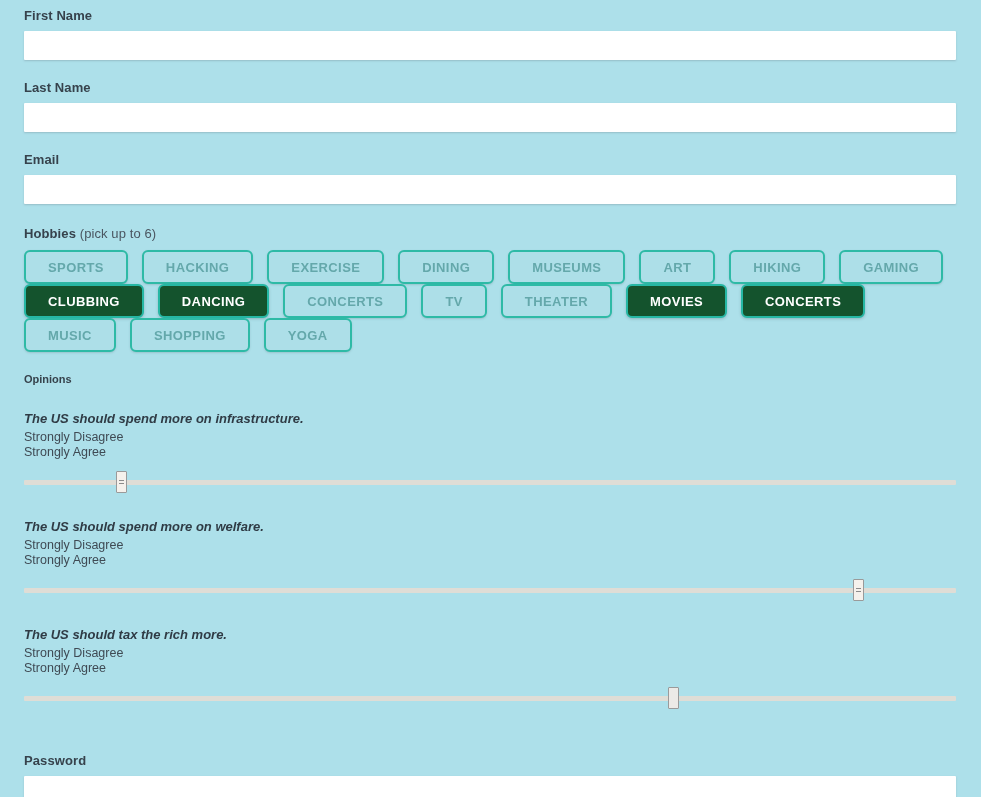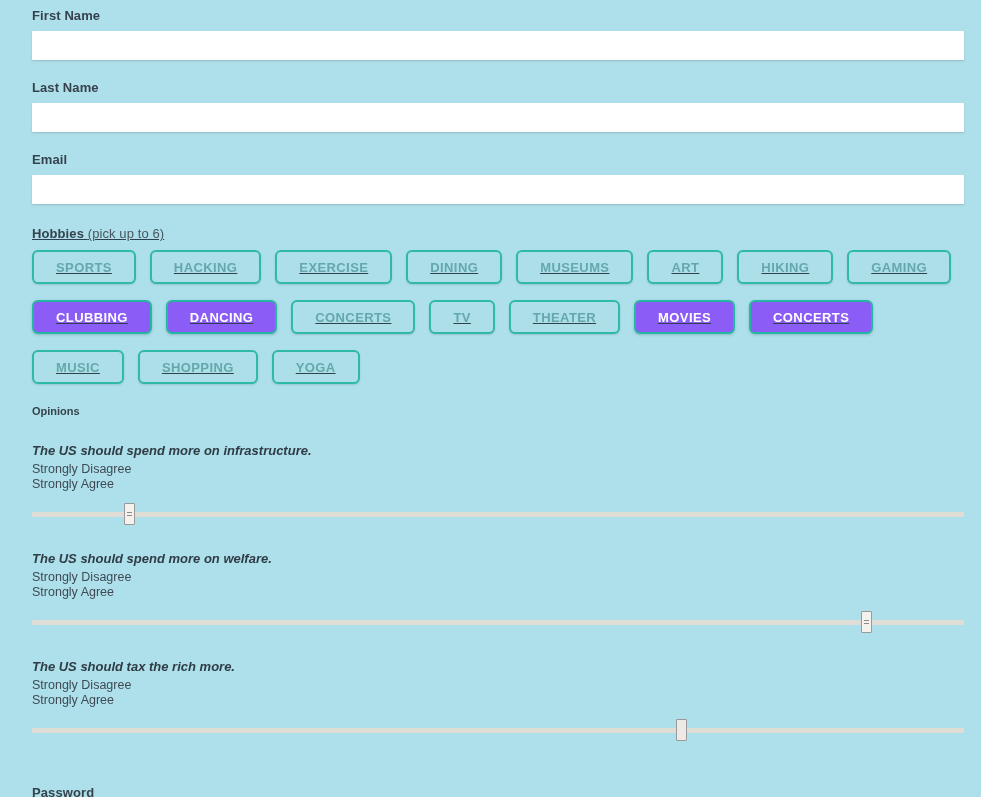--- a/index.html
+++ b/index.html
@@ -12,21 +12,21 @@
     background: #ade0ea;
     font-family: "Liberation Sans", sans-serif;
     color: #2f4050;
     overflow: hidden;
   }
   .page {
     position: relative;
     width: 981px;
     height: 797px;
     box-sizing: border-box;
-    padding: 0 32px;
+    padding: 0 24px;
     background: #ade0ea;
   }
 
   
   .field-label {
     font-size: 13px;
     font-weight: bold;
     color: #36424c;
     letter-spacing: .1px;
     line-height: 15px;
@@ -56,21 +56,21 @@
 
   .block { margin: 0; }
   .block-first { padding-top: 8px; }
   .block-gap { margin-top: 20px; }
 
   
   .chips {
     margin-top: 9px;
     display: flex;
     flex-wrap: wrap;
-    gap: 16px 14px;
+    gap: 0 14px;
     width: 934px;
   }
   .chip {
     height: 34px;
     min-width: 0;
     box-sizing: border-box;
     padding: 0 22px;
     display: inline-flex;
     align-items: center;
     justify-content: center;
@@ -79,21 +79,21 @@
     font-weight: bold;
     letter-spacing: .4px;
     cursor: pointer;
     user-select: none;
     border: 2px solid #2ebaa6;
     background: #addfe8;
     color: #64a8ab;
     box-shadow: 0 1px 2px rgba(80,95,105,.22);
   }
   .chip.selected {
-    background: #8b5cf6;
+    background: #14532d;
     border-color: #26b7a4;
     color: #ffffff;
     box-shadow: 0 1px 3px rgba(70,85,95,.3);
   }
 
   
   .section-label {
     font-size: 11px;
     font-weight: bold;
     color: #36424c;
@@ -176,21 +176,21 @@
   <div class="block block-gap">
     <div class="field-label">Last Name</div>
     <input class="text-input" type="text" placeholder="" style="">
   </div>
 
   <div class="block block-gap">
     <div class="field-label">Email</div>
     <input class="text-input" type="text" placeholder="" style="">
   </div>
 
-  <div class="block" style="margin-top:22px;text-decoration:underline;">
+  <div class="block" style="margin-top:22px;">
     <div class="field-label">
       <span>Hobbies</span>
       <span class="sub">(pick up to 6)</span>
     </div>
     <div class="chips" id="hobby-chips">
         <button class="chip">SPORTS</button>
         <button class="chip">HACKING</button>
         <button class="chip">EXERCISE</button>
         <button class="chip">DINING</button>
         <button class="chip">MUSEUMS</button>

